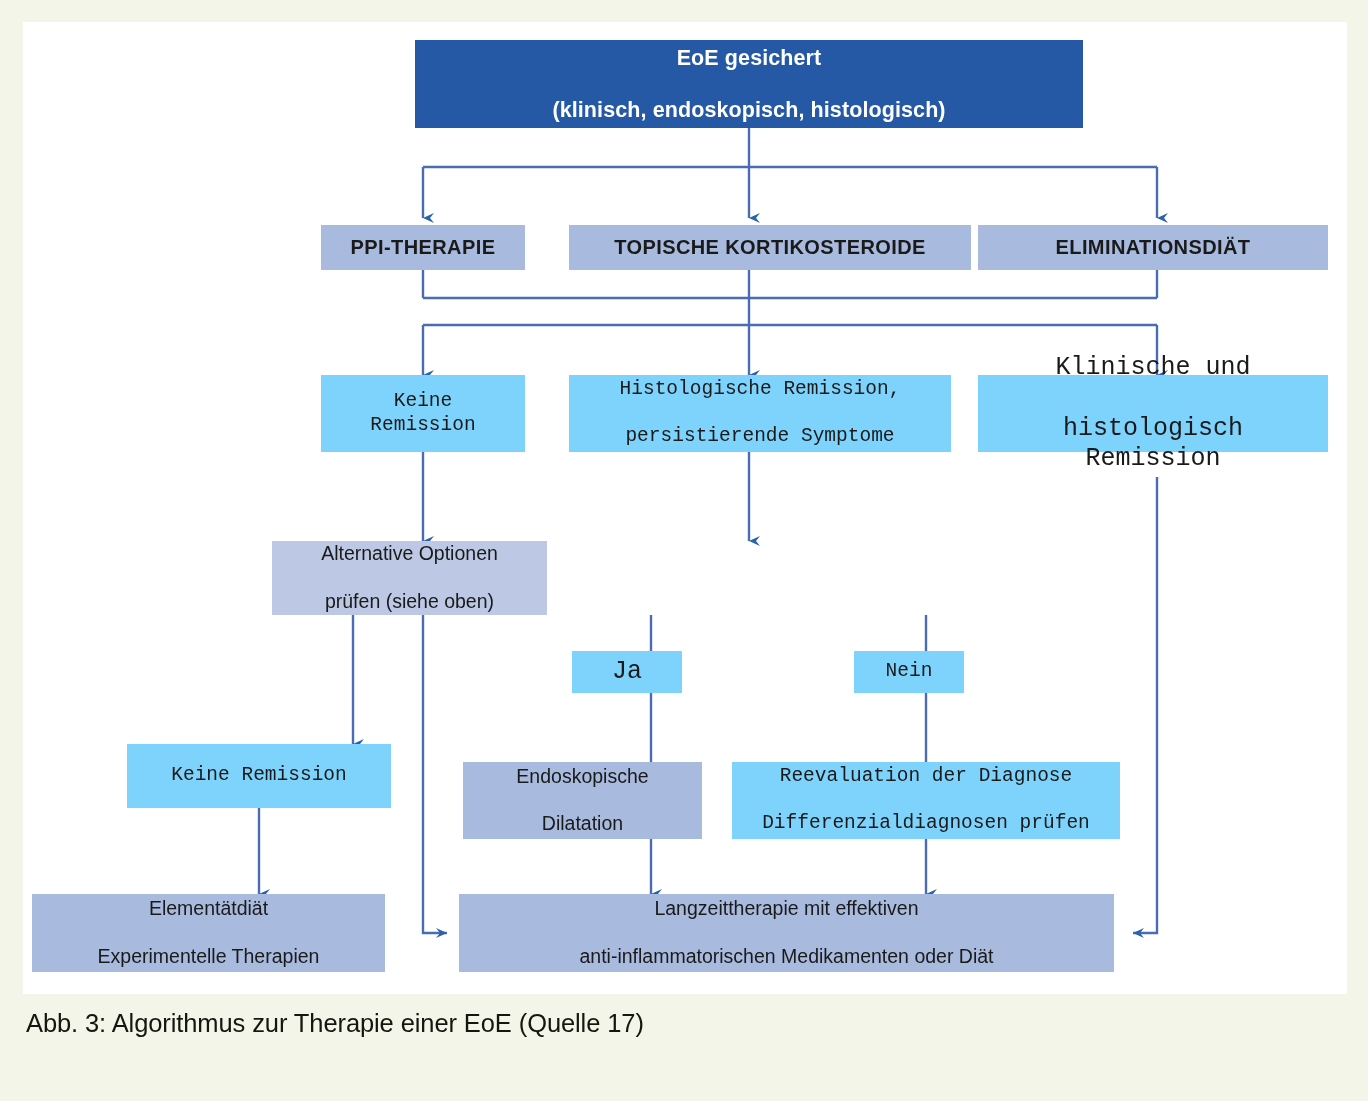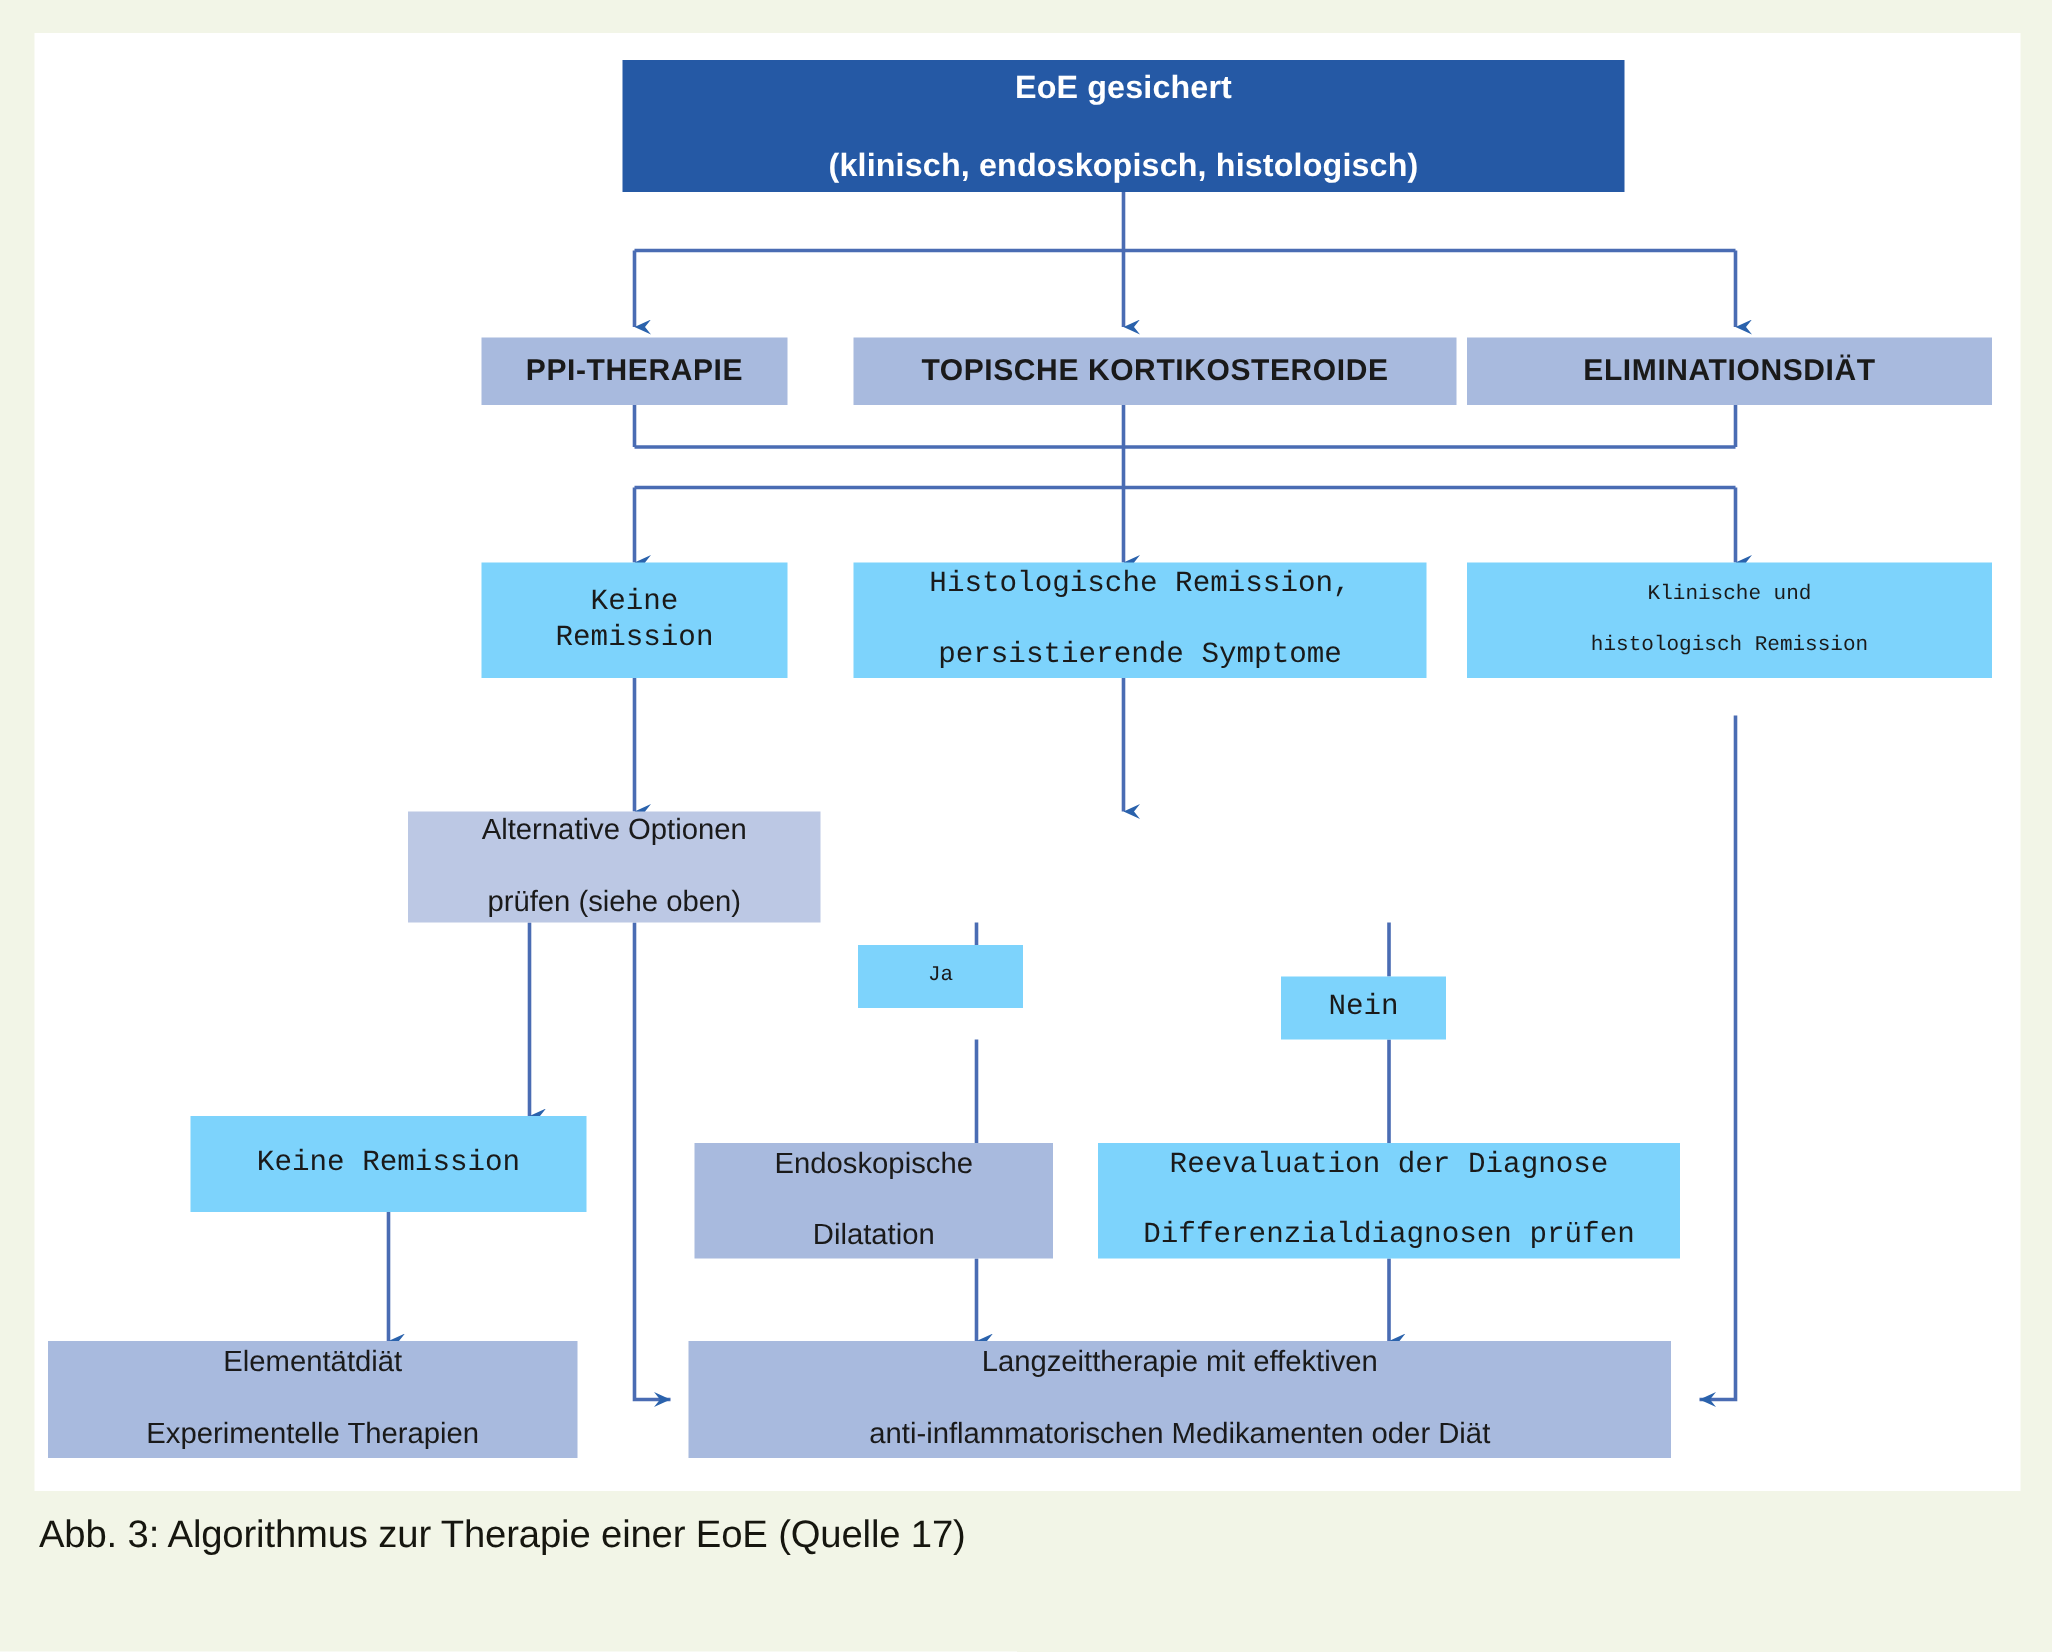--- a/index.html
+++ b/index.html
@@ -161,36 +161,36 @@
 
     <div class="node tone-light" style="left:298px; top:353px; width:204px; height:77px; font-size:19.5px;">
       <span>Keine Remission</span>
     </div>
     <div class="node tone-light" style="left:546px; top:353px; width:382px; height:77px; font-size:19.5px;">
       <span>
         <span>Histologische Remission,</span><br>
         <span>persistierende Symptome</span>
       </span>
     </div>
-    <div class="node tone-light" style="left:955px; top:353px; width:350px; height:77px; font-size:14px;">
+    <div class="node tone-light" style="left:955px; top:353px; width:350px; height:77px; font-size:25px;">
       <span>
         <span>Klinische und</span><br>
         <span>histologisch Remission</span>
       </span>
     </div>
 
     <div class="node tone-midlight" style="left:249px; top:519px; width:275px; height:74px; font-size:19.5px;">
       <span>
         <span>Alternative Optionen</span><br>
         <span>prüfen (siehe oben)</span>
       </span>
     </div>
 
 
-    <div class="node tone-light" style="left:549px; top:608px; width:110px; height:42px; font-size:14px;">
+    <div class="node tone-light" style="left:549px; top:629px; width:110px; height:42px; font-size:25px;">
       <span>Ja</span>
     </div>
     <div class="node tone-light" style="left:831px; top:629px; width:110px; height:42px; font-size:19.5px;">
       <span>Nein</span>
     </div>
 
     <div class="node tone-light" style="left:104px; top:722px; width:264px; height:64px; font-size:19.5px;">
       <span>Keine Remission</span>
     </div>
 

